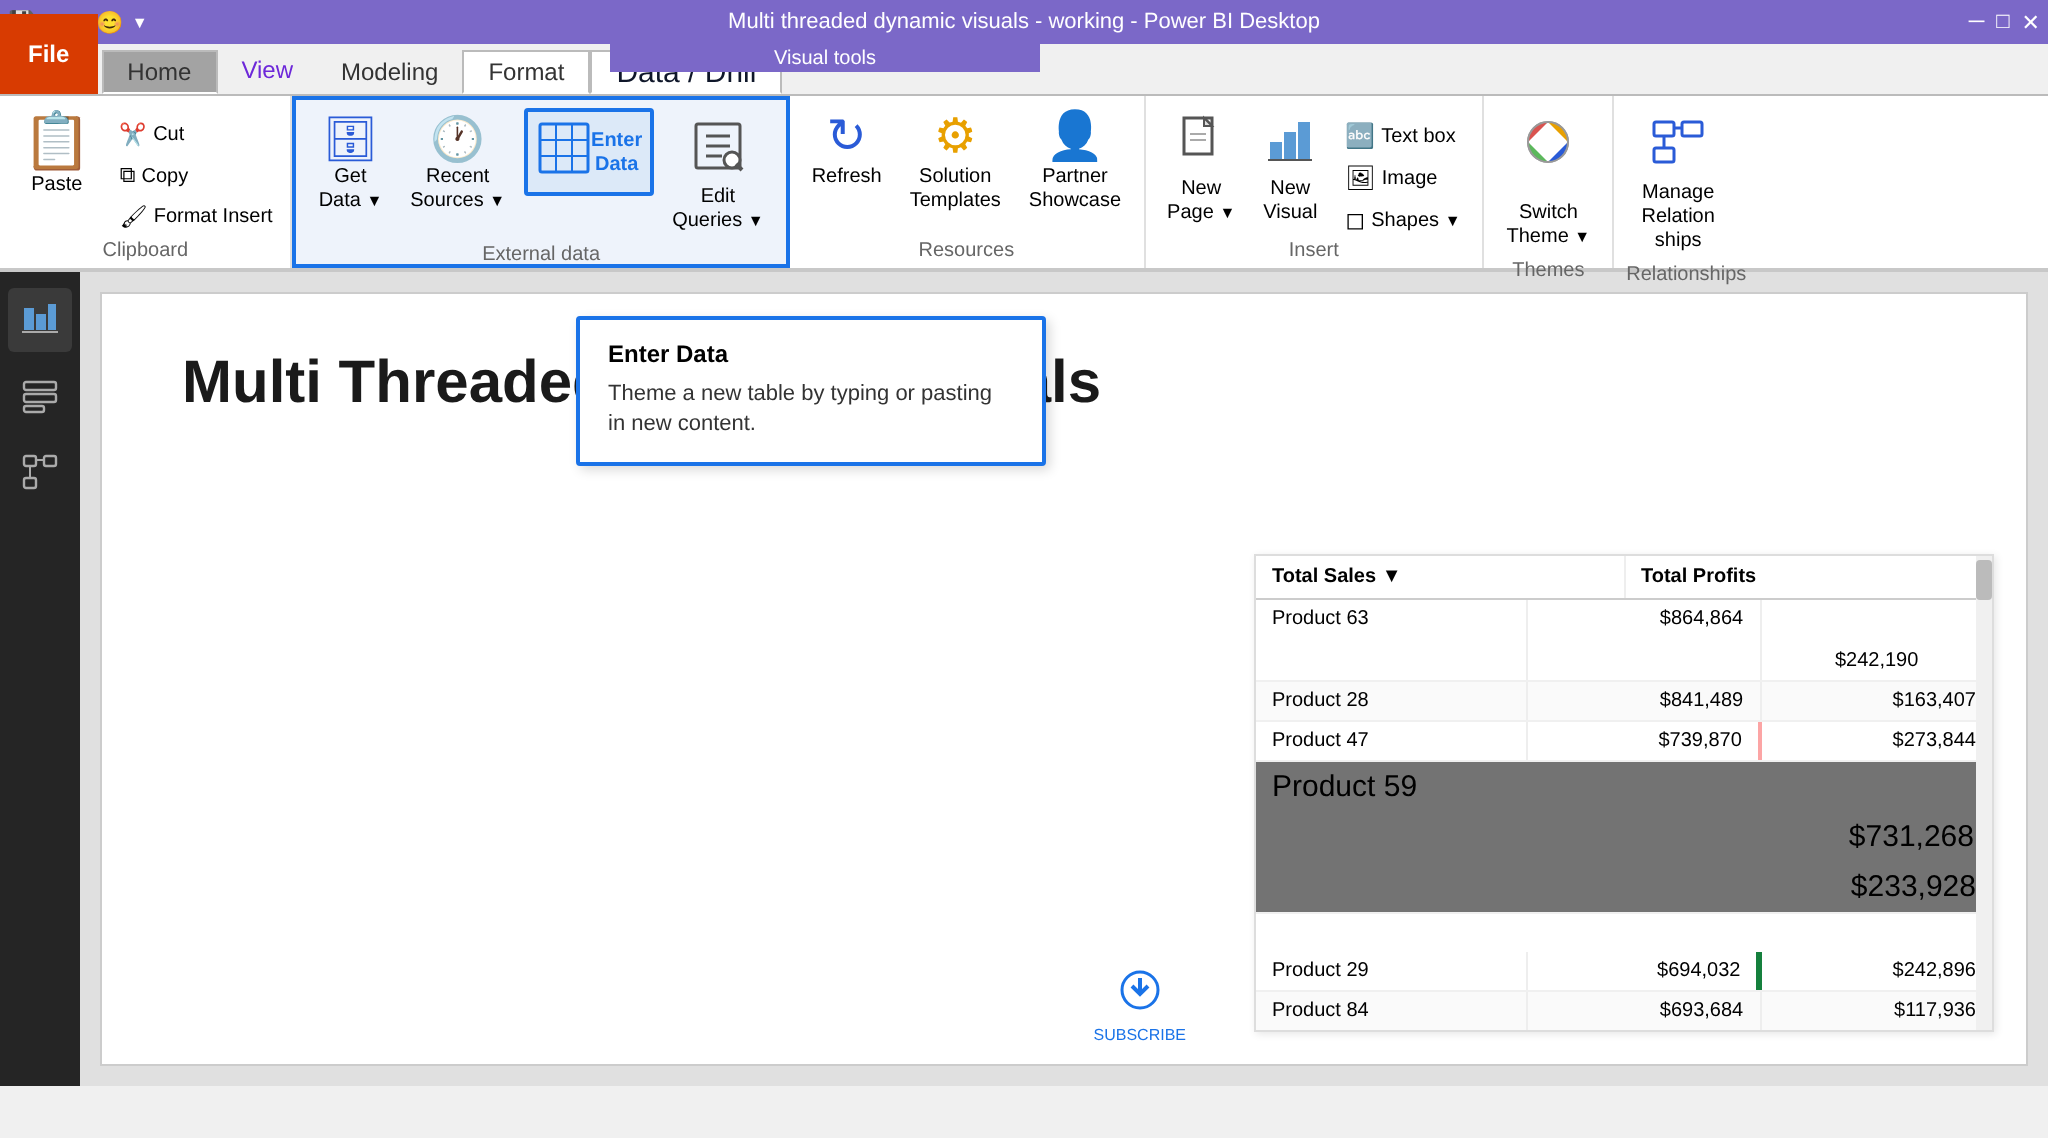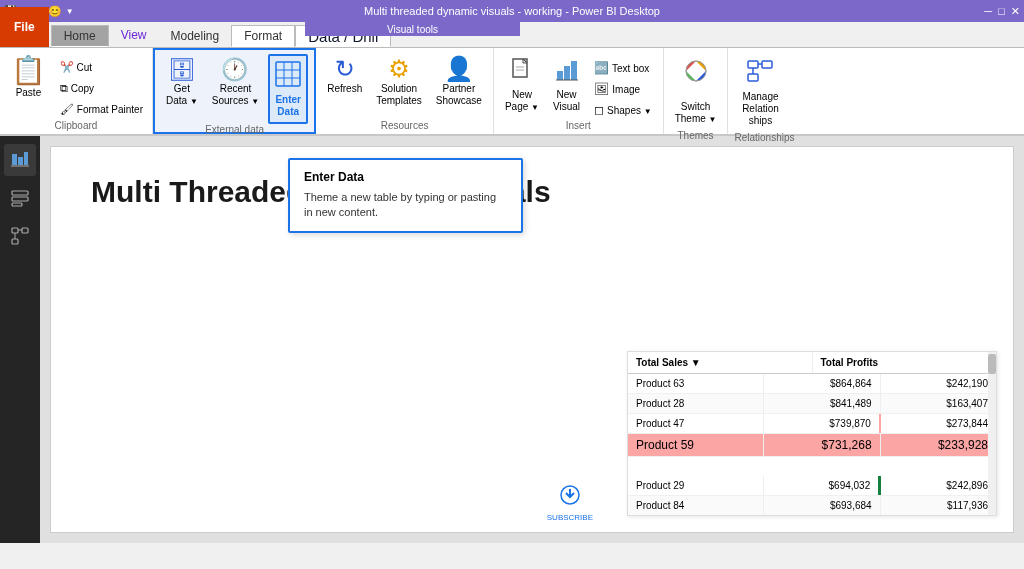--- a/index.html
+++ b/index.html
@@ -62,53 +62,66 @@
           <div style="display:flex; align-items:center; gap:3px; padding:2px 4px; cursor:pointer; border:1px solid transparent; border-radius:2px; font-size:10px; white-space:nowrap;">
             <span style="font-size:11px;">✂️</span>
             <span>Cut</span>
           </div>
           <div style="display:flex; align-items:center; gap:3px; padding:2px 4px; cursor:pointer; border:1px solid transparent; border-radius:2px; font-size:10px; white-space:nowrap;">
             <span style="font-size:11px;">⧉</span>
             <span>Copy</span>
           </div>
           <div style="display:flex; align-items:center; gap:3px; padding:2px 4px; cursor:pointer; border:1px solid transparent; border-radius:2px; font-size:10px; white-space:nowrap;">
             <span style="font-size:11px;">🖌</span>
-            <span>Format Painter</span>
+            <span>Format Insert</span>
           </div>
         </div>
       </div>
       <div style="font-size:10px; color:#666; text-align:center; padding-bottom:3px;">Clipboard</div>
     </div>
 
     <div style="display:flex; flex-direction:column; align-items:stretch; padding:0 6px; border-right:1px solid #e0e0e0; border:2px solid #1a73e8; background:#eef3fb;">
       <div style="display:flex; align-items:flex-start; flex:1; gap:4px; padding-top:4px;">
 
         <div style="display:flex; flex-direction:column; align-items:center; padding:4px 4px; cursor:pointer; border:1px solid transparent; border-radius:2px; min-width:36px; text-align:center;">
           <div style="font-size:22px; line-height:1; color:#2a5bd7;">🗄</div>
           <div style="font-size:10px; margin-top:2px; line-height:1.2;">Get<br>Data <span style="font-size:8px;">▼</span></div>
         </div>
 
         <div style="display:flex; flex-direction:column; align-items:center; padding:4px 4px; cursor:pointer; border:1px solid transparent; border-radius:2px; min-width:40px; text-align:center;">
           <div style="font-size:22px; line-height:1; color:#2a5bd7;">🕐</div>
           <div style="font-size:10px; margin-top:2px; line-height:1.2;">Recent<br>Sources <span style="font-size:8px;">▼</span></div>
         </div>
 
-        <div style="display:flex; flex-direction:column; align-items:center; padding:4px 4px; cursor:pointer; border:2px solid #1a73e8; border-radius:2px; min-width:40px; text-align:center; background:#dce9f8;">
+        <div style="display:flex; flex-direction:row; align-items:center; padding:4px 4px; cursor:pointer; border:2px solid #1a73e8; border-radius:2px; min-width:40px; text-align:center; background:#dce9f8;">
           <div style="font-size:22px; line-height:1; color:#1a73e8; position:relative;">
             <svg width="28" height="28" viewBox="0 0 28 28">
               <rect x="2" y="2" width="24" height="24" fill="none" stroke="#1a73e8" stroke-width="1.5" rx="1"></rect>
               <line x1="2" y1="10" x2="26" y2="10" stroke="#1a73e8" stroke-width="1"></line>
               <line x1="10" y1="2" x2="10" y2="26" stroke="#1a73e8" stroke-width="1"></line>
               <line x1="18" y1="2" x2="18" y2="26" stroke="#1a73e8" stroke-width="1"></line>
               <line x1="2" y1="18" x2="26" y2="18" stroke="#1a73e8" stroke-width="1"></line>
             </svg>
           </div>
           <div style="font-size:10px; margin-top:2px; line-height:1.2; color:#1a73e8; font-weight:bold;">Enter<br>Data</div>
         </div>
 
+        <div style="display:flex; flex-direction:column; align-items:center; padding:4px 4px; cursor:pointer; border:1px solid transparent; border-radius:2px; min-width:40px; text-align:center;">
+          <div style="font-size:22px; line-height:1; color:#555;">
+            <svg width="28" height="28" viewBox="0 0 28 28">
+              <rect x="3" y="3" width="22" height="22" fill="none" stroke="#555" stroke-width="1.5" rx="1"></rect>
+              <line x1="8" y1="9" x2="20" y2="9" stroke="#555" stroke-width="1.5"></line>
+              <line x1="8" y1="14" x2="20" y2="14" stroke="#555" stroke-width="1.5"></line>
+              <line x1="8" y1="19" x2="16" y2="19" stroke="#555" stroke-width="1.5"></line>
+              <circle cx="21" cy="21" r="4" fill="white" stroke="#555" stroke-width="1.5"></circle>
+              <line x1="23" y1="23" x2="26" y2="26" stroke="#555" stroke-width="2"></line>
+            </svg>
+          </div>
+          <div style="font-size:10px; margin-top:2px; line-height:1.2;">Edit<br>Queries <span style="font-size:8px;">▼</span></div>
+        </div>
       </div>
       <div style="font-size:10px; color:#666; text-align:center; padding-bottom:3px;">External data</div>
     </div>
 
     <div style="display:flex; flex-direction:column; align-items:stretch; padding:0 6px; border-right:1px solid #e0e0e0;">
       <div style="display:flex; align-items:flex-start; flex:1; gap:4px; padding-top:4px;">
         <div style="display:flex; flex-direction:column; align-items:center; padding:4px 4px; cursor:pointer; border:1px solid transparent; border-radius:2px; min-width:36px; text-align:center;">
           <div style="font-size:24px; line-height:1; color:#2a5bd7;">↻</div>
           <div style="font-size:10px; margin-top:2px;">Refresh</div>
         </div>
@@ -251,33 +264,33 @@
         </div>
 
         <div style="display:flex; border-bottom:1px solid #ccc; font-size:10px; font-weight:bold; background:white;">
           <div style="padding:5px 8px; flex:1; border-right:1px solid #eee;">Total Sales ▼</div>
           <div style="padding:5px 8px; flex:1;">Total Profits</div>
         </div>
 
         <div style="display:flex; border-bottom:1px solid #f0f0f0; font-size:10px;">
           <div style="padding:4px 8px; flex:1.2; border-right:1px solid #eee;">Product 63</div>
           <div style="padding:4px 8px; flex:1; border-right:1px solid #eee; text-align:right;">$864,864</div>
-          <div style="padding:4px 8px; flex:1; text-align:right;">$242,190</div>
+          <div style="padding:4px 8px; flex:1; text-align:center;margin-top:21px;">$242,190</div>
         </div>
         <div style="display:flex; border-bottom:1px solid #f0f0f0; font-size:10px; background:#fafafa;">
           <div style="padding:4px 8px; flex:1.2; border-right:1px solid #eee;">Product 28</div>
           <div style="padding:4px 8px; flex:1; border-right:1px solid #eee; text-align:right;">$841,489</div>
           <div style="padding:4px 8px; flex:1; text-align:right;">$163,407</div>
         </div>
         <div style="display:flex; border-bottom:1px solid #f0f0f0; font-size:10px;">
           <div style="padding:4px 8px; flex:1.2; border-right:1px solid #eee;">Product 47</div>
           <div style="padding:4px 8px; flex:1; border-right:2px solid #fca5a5; text-align:right;">$739,870</div>
           <div style="padding:4px 8px; flex:1; text-align:right;">$273,844</div>
         </div>
-        <div style="display:flex; border-bottom:1px solid #f0f0f0; font-size:12px; background:#fca5a5;">
+        <div style="display:flex; border-bottom:1px solid #f0f0f0; font-size:15px; background:#737373;flex-direction:column;">
           <div style="padding:4px 8px; flex:1.2; border-right:1px solid #eee;">Product 59</div>
           <div style="padding:4px 8px; flex:1; border-right:1px solid #eee; text-align:right;">$731,268</div>
           <div style="padding:4px 8px; flex:1; text-align:right;">$233,928</div>
         </div>
         <div style="display:flex; border-bottom:1px solid #f0f0f0; font-size:10px;margin-top:19px;">
           <div style="padding:4px 8px; flex:1.2; border-right:1px solid #eee;">Product 29</div>
           <div style="padding:4px 8px; flex:1; border-right:3px solid #15803d; text-align:right;">$694,032</div>
           <div style="padding:4px 8px; flex:1; text-align:right;">$242,896</div>
         </div>
         <div style="display:flex; font-size:10px; background:#fafafa;">

